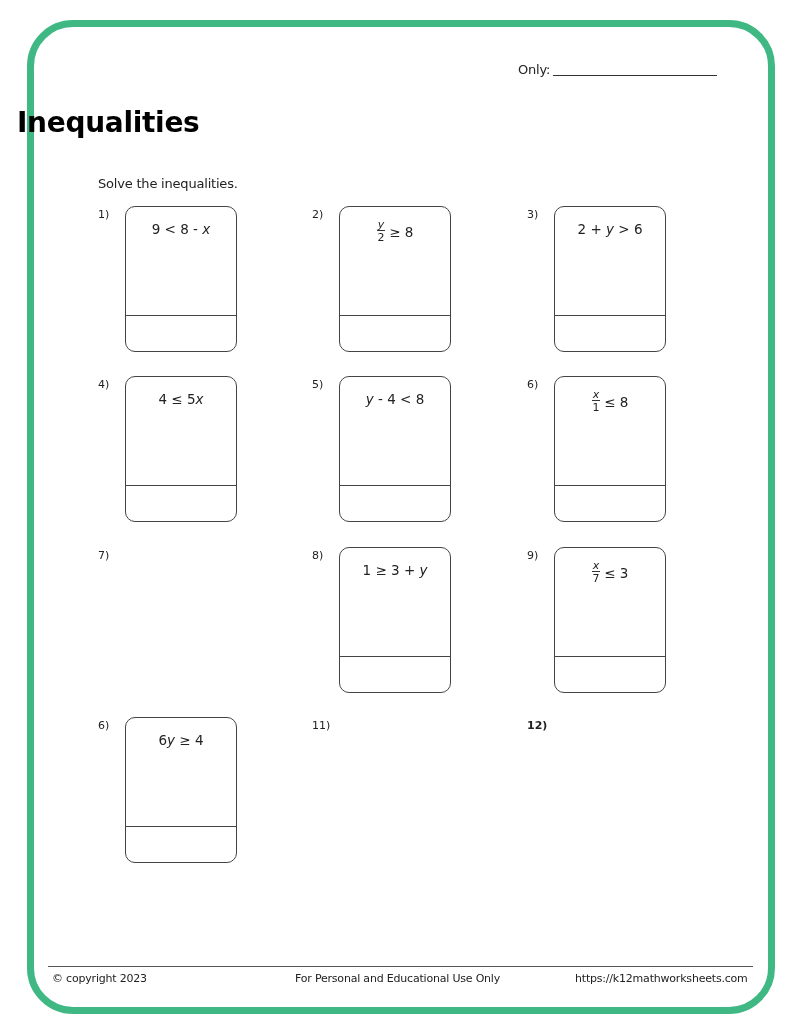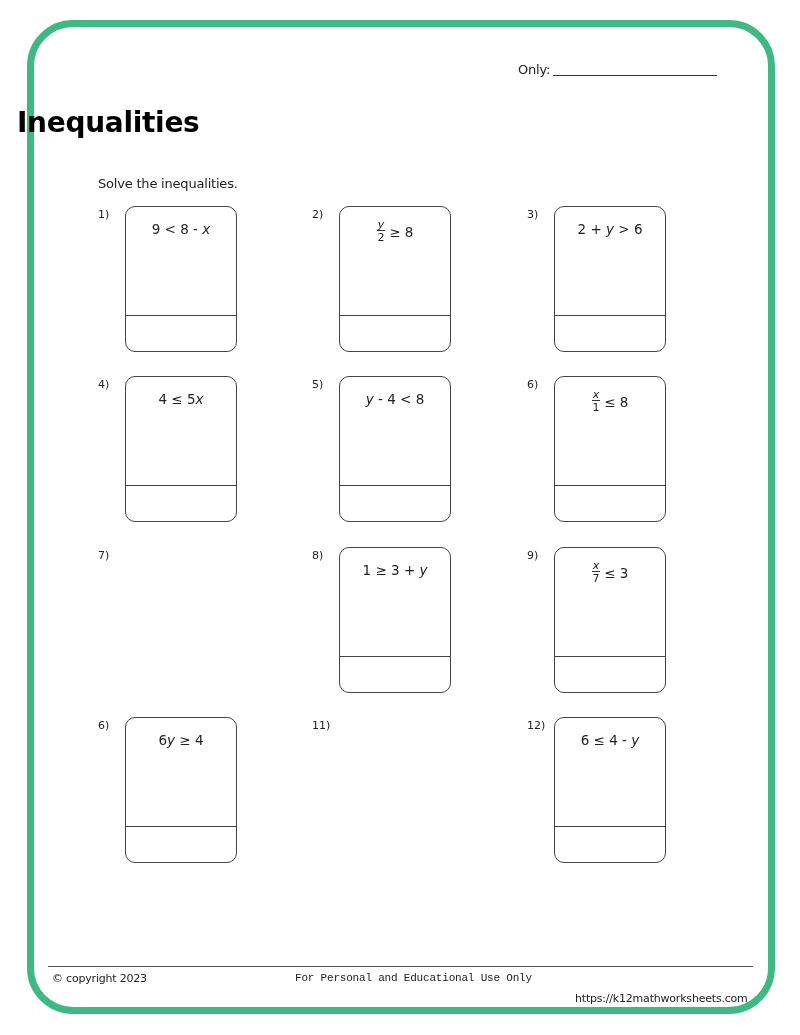--- a/index.html
+++ b/index.html
@@ -19,21 +19,21 @@
   .box .divider { position:absolute; left:0; right:0; top:108px; border-top:1.5px solid #444; }
   .expr { position:absolute; left:0; right:0; top:14px; text-align:center; font-size:13.5px;
           color:#222; white-space:pre; }
   .expr i { font-style:italic; }
   .frac { display:inline-flex; flex-direction:column; align-items:center; vertical-align:middle;
           font-size:11px; line-height:11px; margin-right:4px; position:relative; top:-2px; }
   .frac .num { border-bottom:1px solid #333; padding:0 1px; font-style:italic; }
   .frac .den { padding-top:1px; }
   .footer-rule { position:absolute; left:48px; top:966px; width:705px; border-top:1.5px solid #555; }
   .footer { position:absolute; top:972px; font-size:11px; color:#222; letter-spacing:-0.2px; }
-  .f-left { left:52px; } .f-mid { left:295px;font-family:Liberation Mono, monospace; } .f-right { left:575px;margin-top:20px; }
+  .f-left { left:52px; } .f-mid { left:295px; } .f-right { left:575px; }
 </style>
 </head>
 <body>
 
 <div class="frame"></div>
 
 <div class="name-line">
   <span>Only:</span><span class="blank"></span>
 </div>
 
@@ -103,25 +103,21 @@
     <div class="problem" style="left: 98px; top: 717px;">
       <div class="pnum">6)</div>
       <div class="box">
         <div class="expr"><span>6</span><i>y</i><span> ≥ 4</span></div>
         <div class="divider"></div>
       </div>
     </div>
     <div class="problem" style="left: 312px; top: 717px;">
       <div class="pnum">11)</div>
     </div>
-    <div class="problem" style="left: 527px; top: 717px;">
+    <div class="problem" style="left: 527px; top: 717px; font-weight: bold;">
       <div class="pnum">12)</div>
-      <div class="box">
-        <div class="expr"><span>6 ≤ 4 - </span><i>y</i></div>
-        <div class="divider"></div>
-      </div>
     </div>
   </div>
 
 <div class="footer-rule"></div>
 <div class="footer f-left">© copyright 2023</div>
 <div class="footer f-mid">For Personal and Educational Use Only</div>
 <div class="footer f-right">https://k12mathworksheets.com</div>
 
 </body></html>

